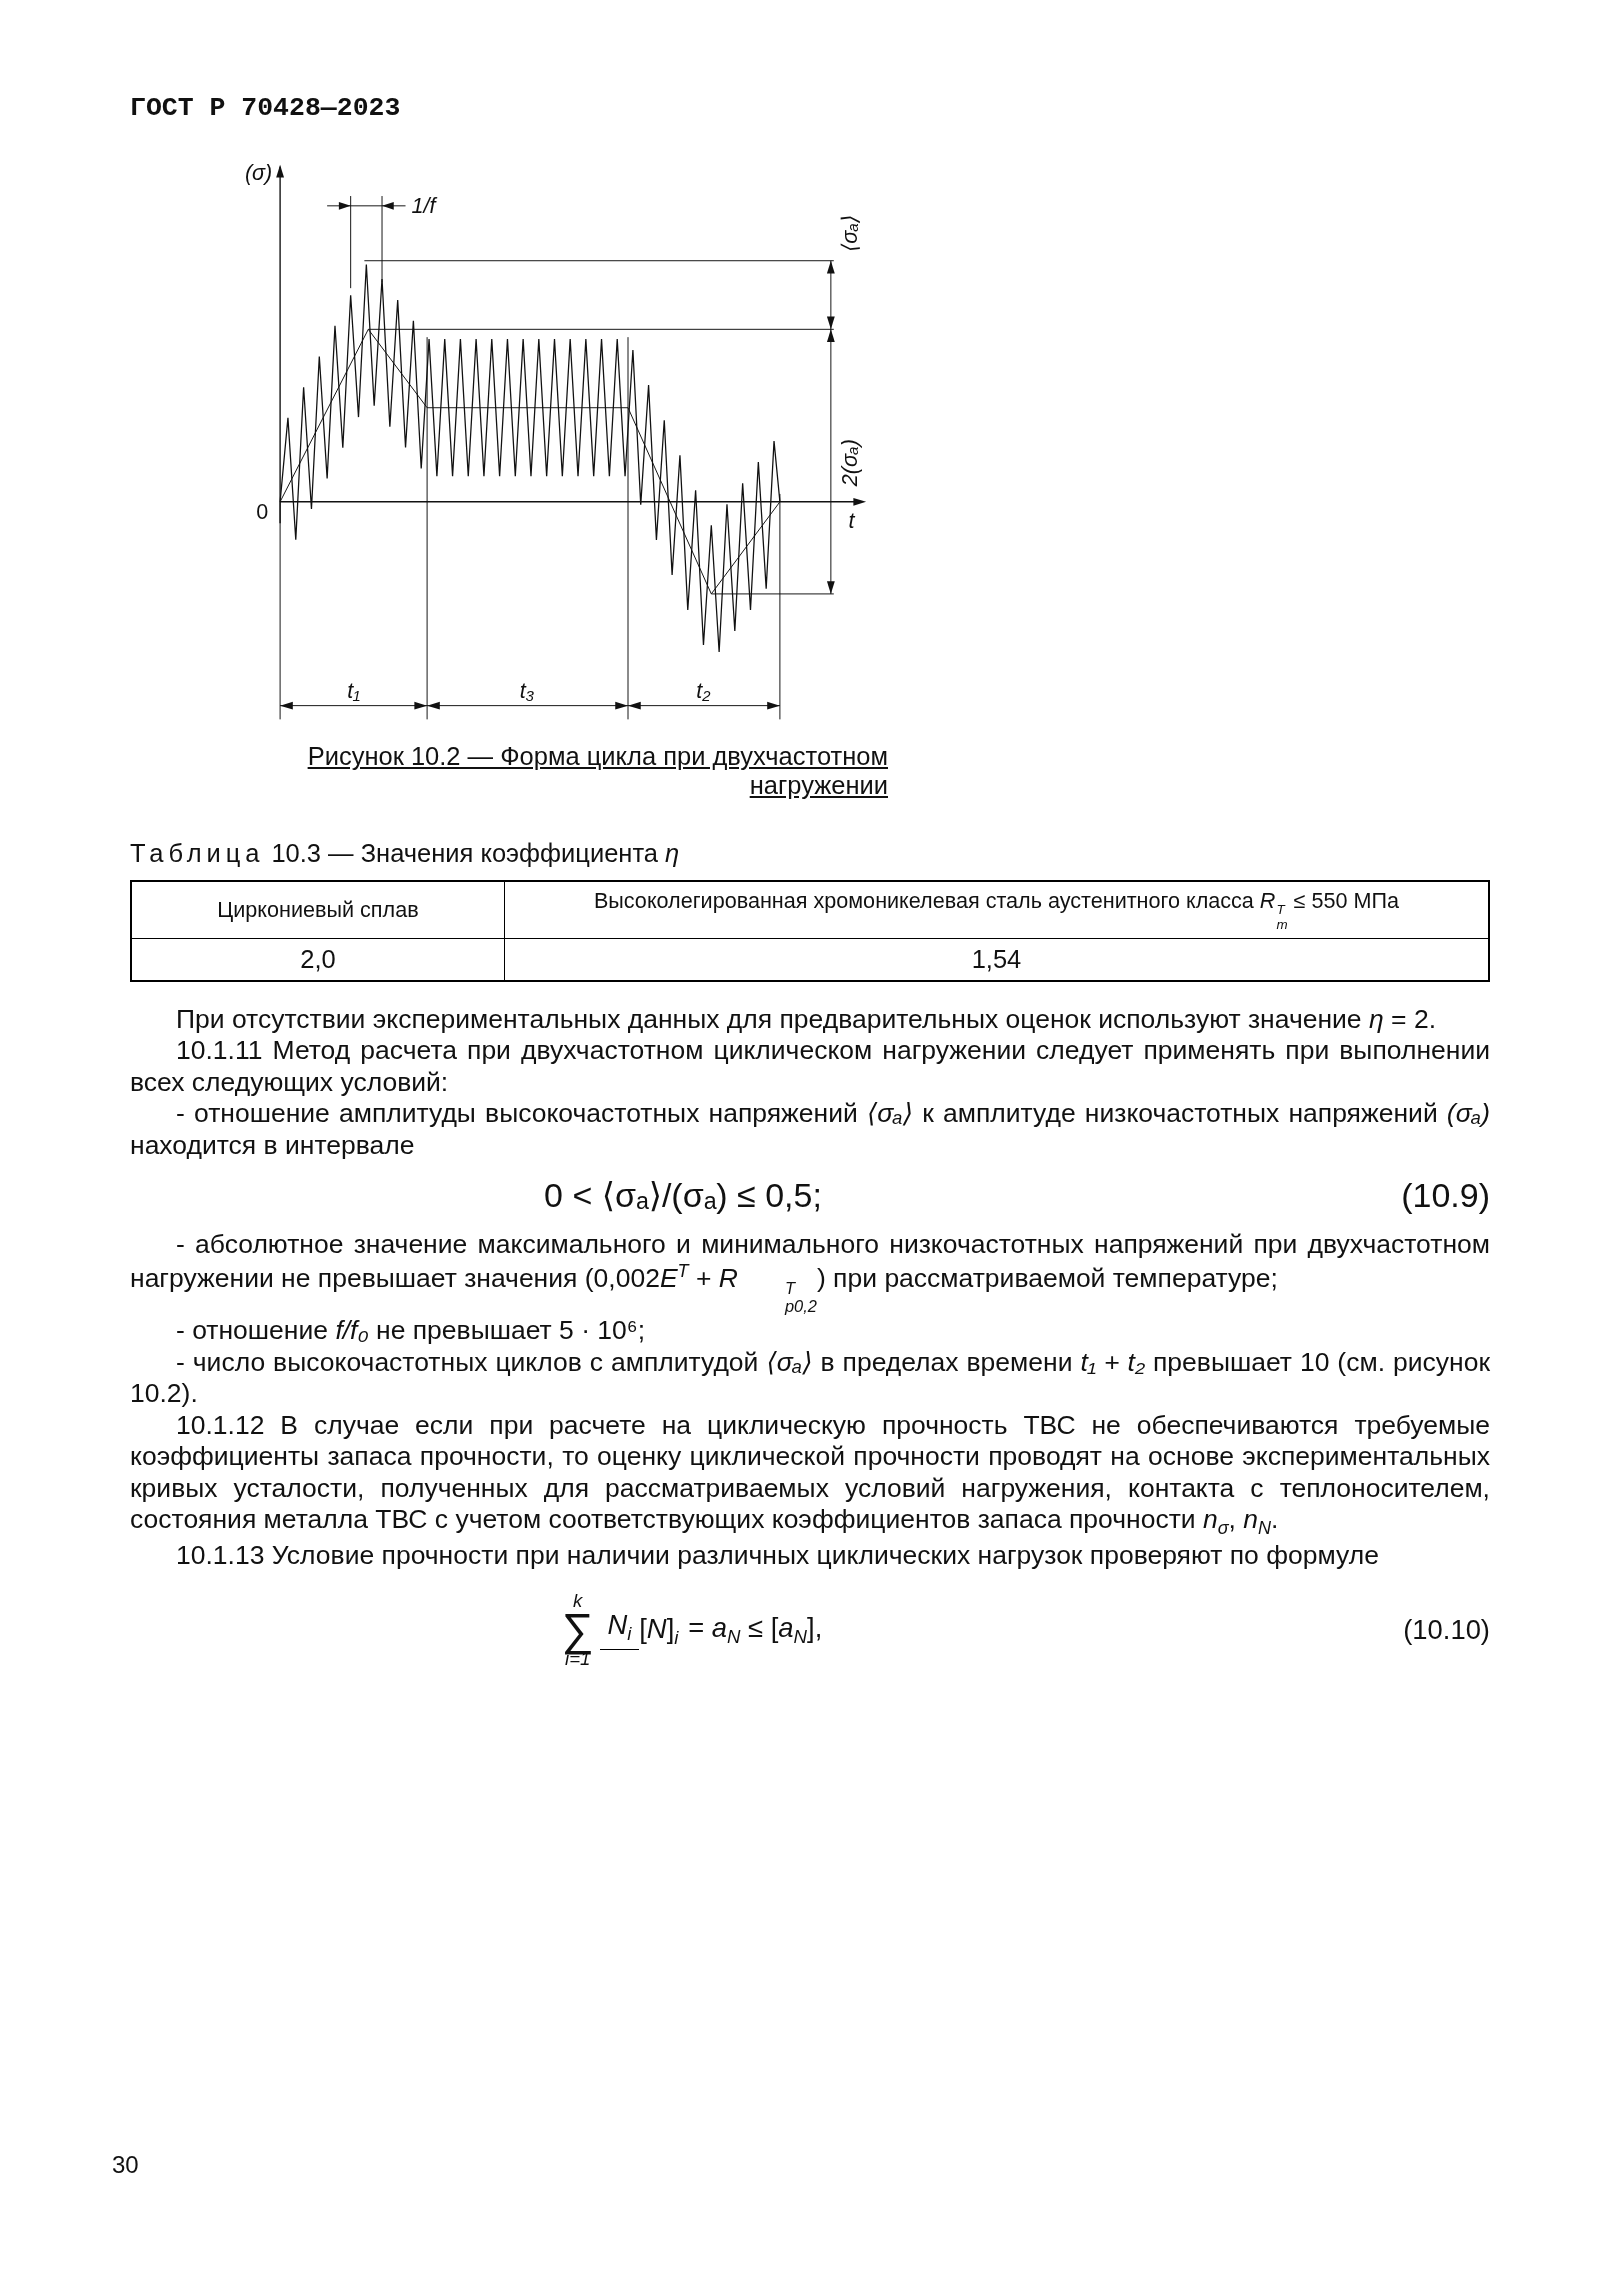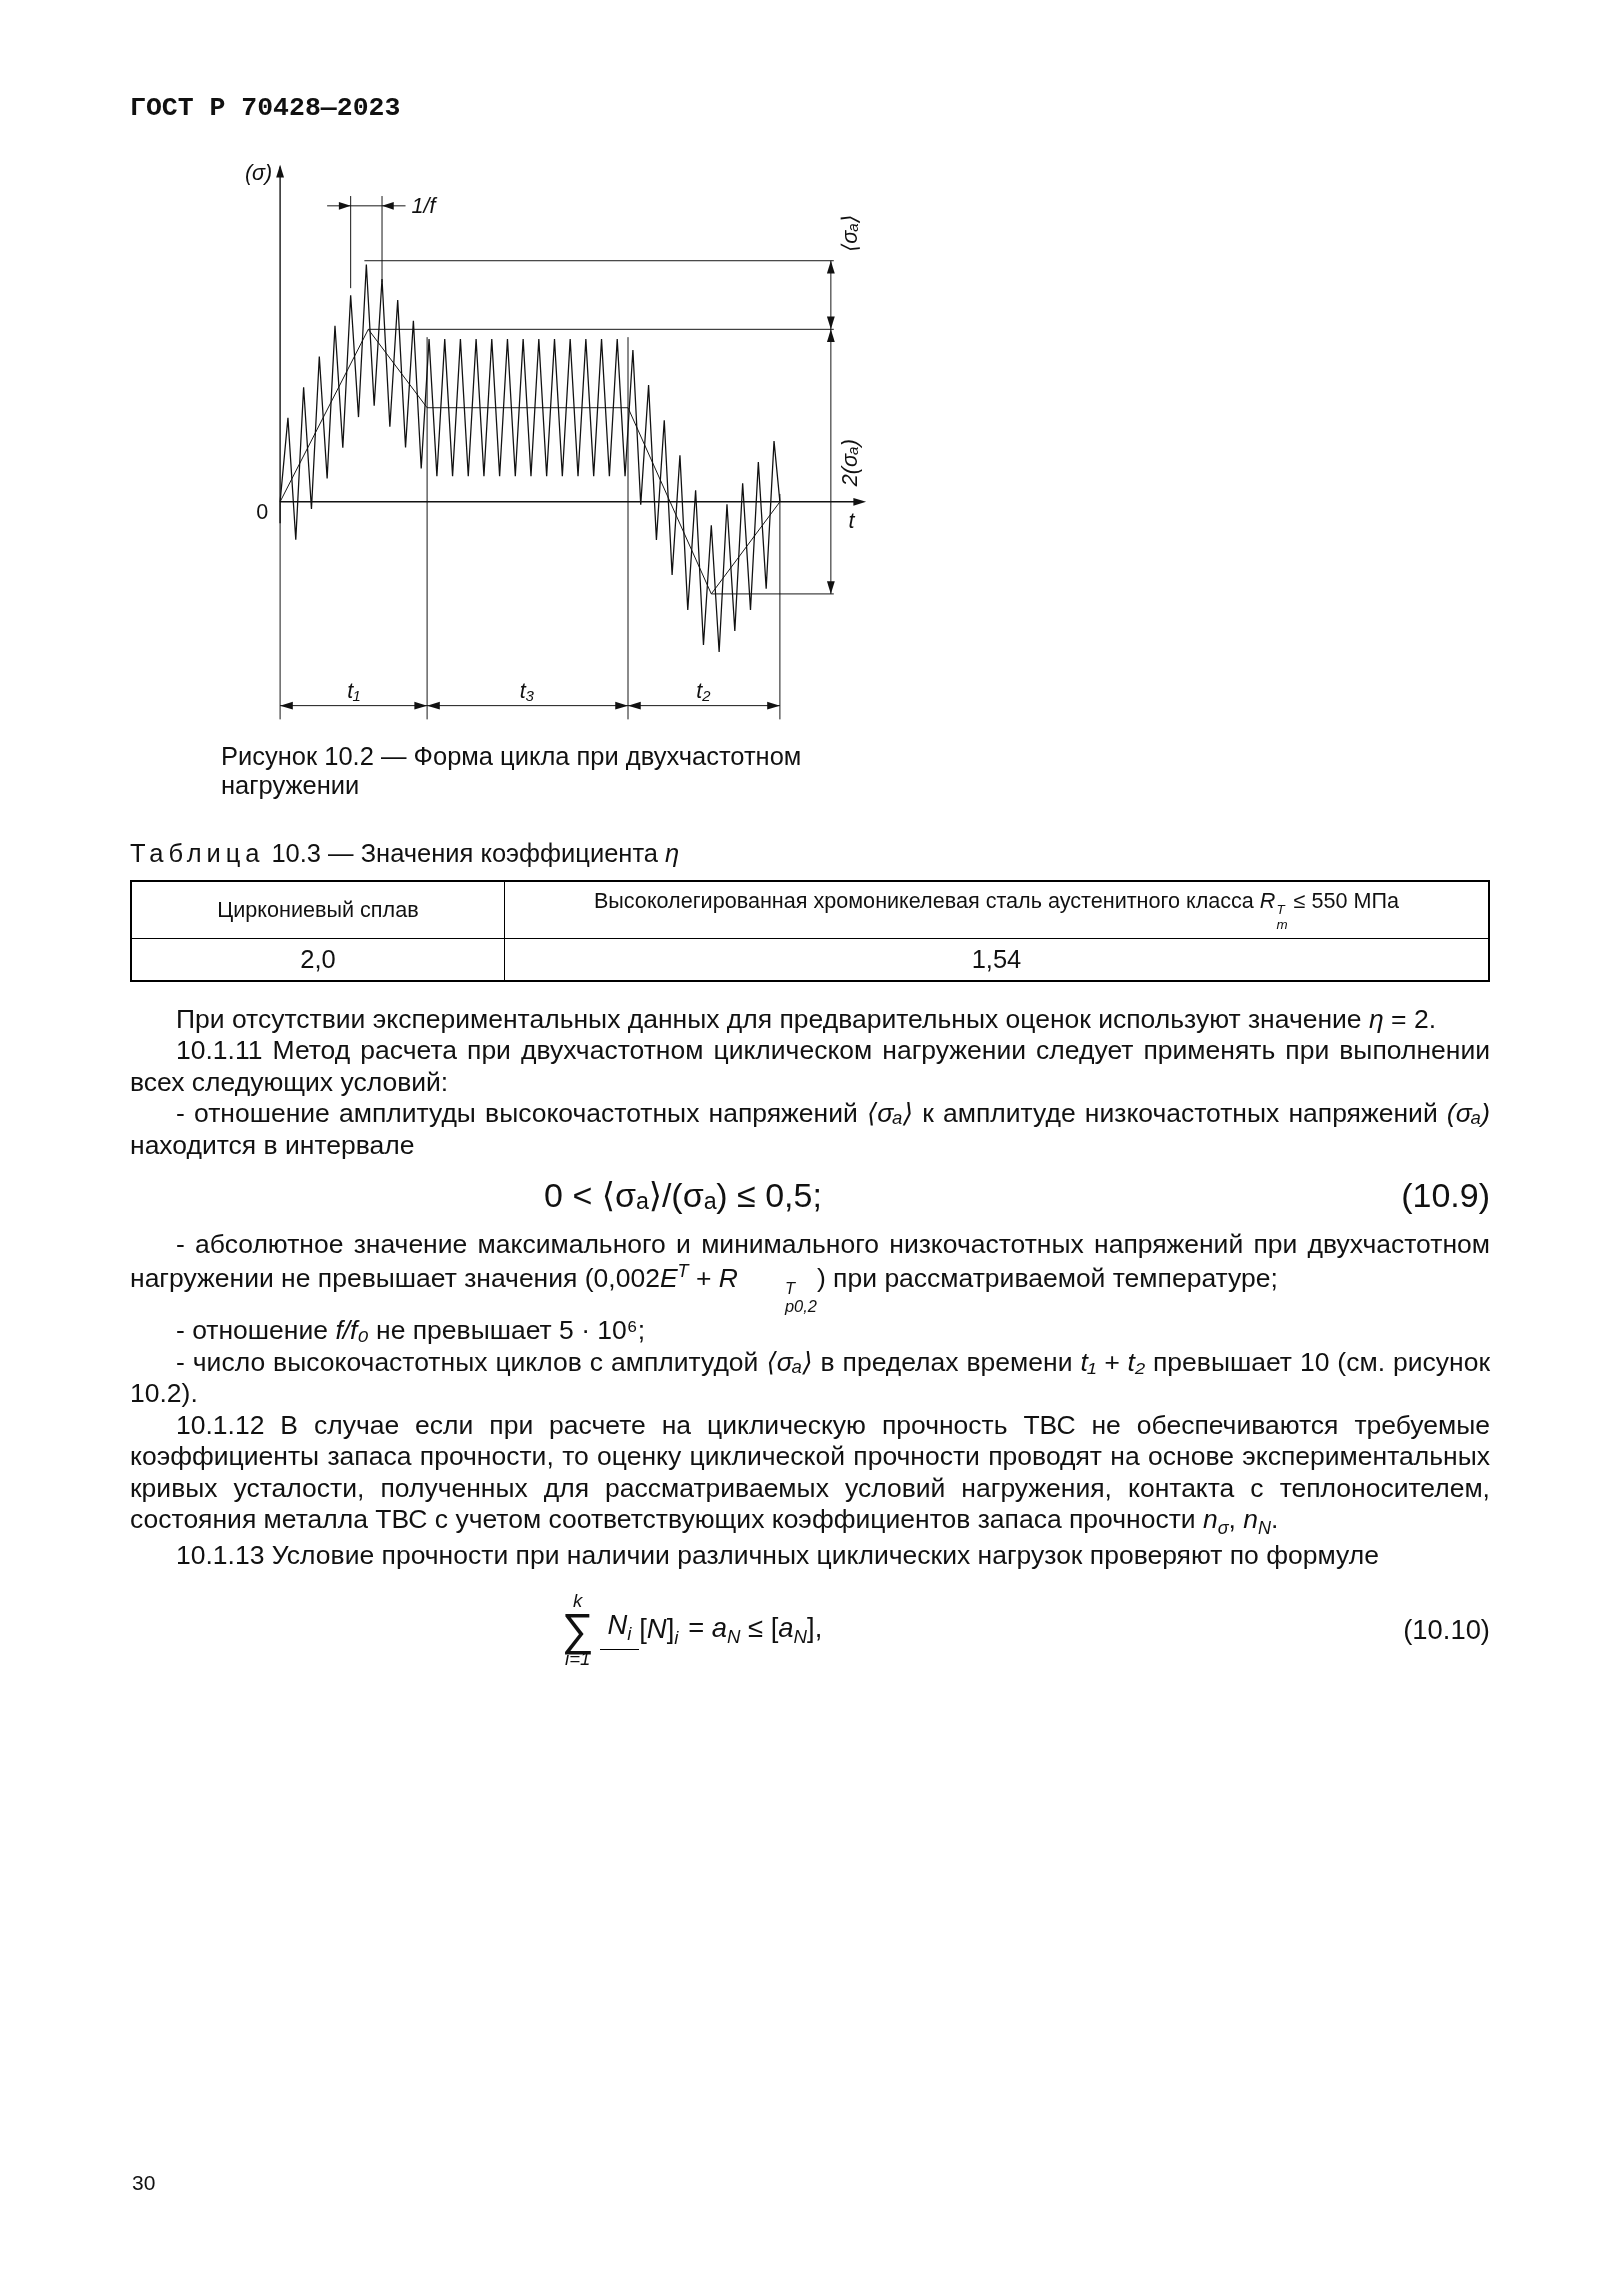--- a/index.html
+++ b/index.html
@@ -14,22 +14,23 @@
   .page { position: relative; width: 1621px; height: 2293px; overflow: hidden; }
 
   .doc-header {
     margin: 93px 130px 0 130px;
     font-size: 26.5px; font-weight: bold; font-family: Liberation Mono, monospace;
   }
 
   .figure-block { margin: 25.5px 0 0 221px; width: 667px; }
   .figure-block svg { display: block; }
   .figure-caption {
-    margin-top: 5.9px; text-align: left;
+    margin-top: 5.9px; text-align: right;
     font-size: 25.5px;
+    text-decoration: underline;
   }
 
   .table-title { margin: 39px 130px 0 130px; font-size: 25.5px; }
   .spaced { letter-spacing: 4.9px; }
   .it { font-style: italic; }
 
   table.gost-table {
     margin: 11.8px 0 0 130px; width: 1360px;
     border-collapse: collapse; border: 2px solid #000;
     table-layout: fixed;
@@ -73,21 +74,21 @@
     display: inline-flex; flex-direction: column; align-items: center;
     font-size: 18.6px; line-height: 1.05; margin-right: 3.9px;
   }
   .sum-sym { font-size: 45px; line-height: 0.85; font-style: normal; }
   .frac { display: inline-flex; flex-direction: row; align-items: center; margin: 0 9.8px 0 2px; line-height: 1.1; }
   .frac-num { padding: 0 7.8px 3.9px 7.8px; border-bottom: 1.5px solid #000; }
   .frac-den { padding-top: 3.9px; }
 
   .where-para { margin-top: 25.5px; }
 
-  .page-number { position: absolute; left: 132px; top: 2151px; font-size: 21px; margin-top: 20px; }
+  .page-number { position: absolute; left: 112px; top: 2151px; font-size: 24px; }
 </style>
 </head>
 <body>
 
 <div class="page">
 
   <div class="doc-header">ГОСТ Р 70428—2023</div>
 
   <div class="figure-block">
     <svg width="667" height="588" viewBox="0 0 680 600">

